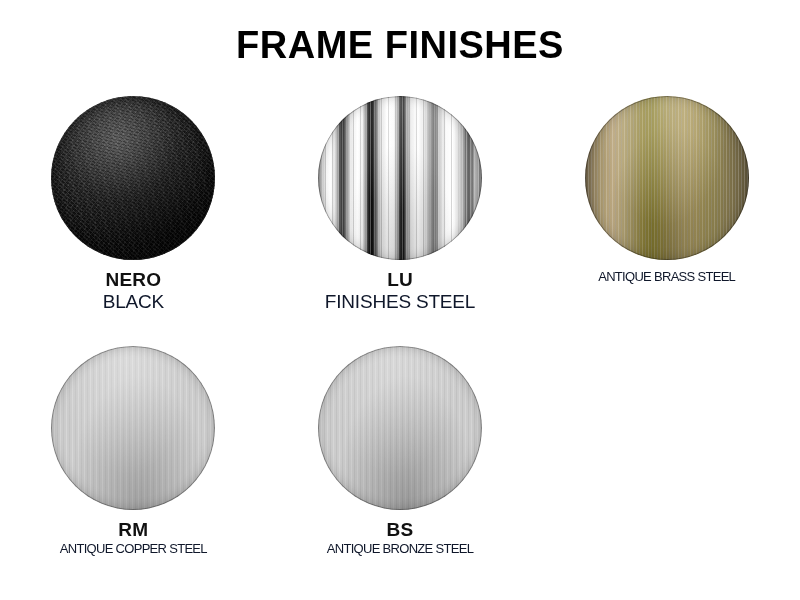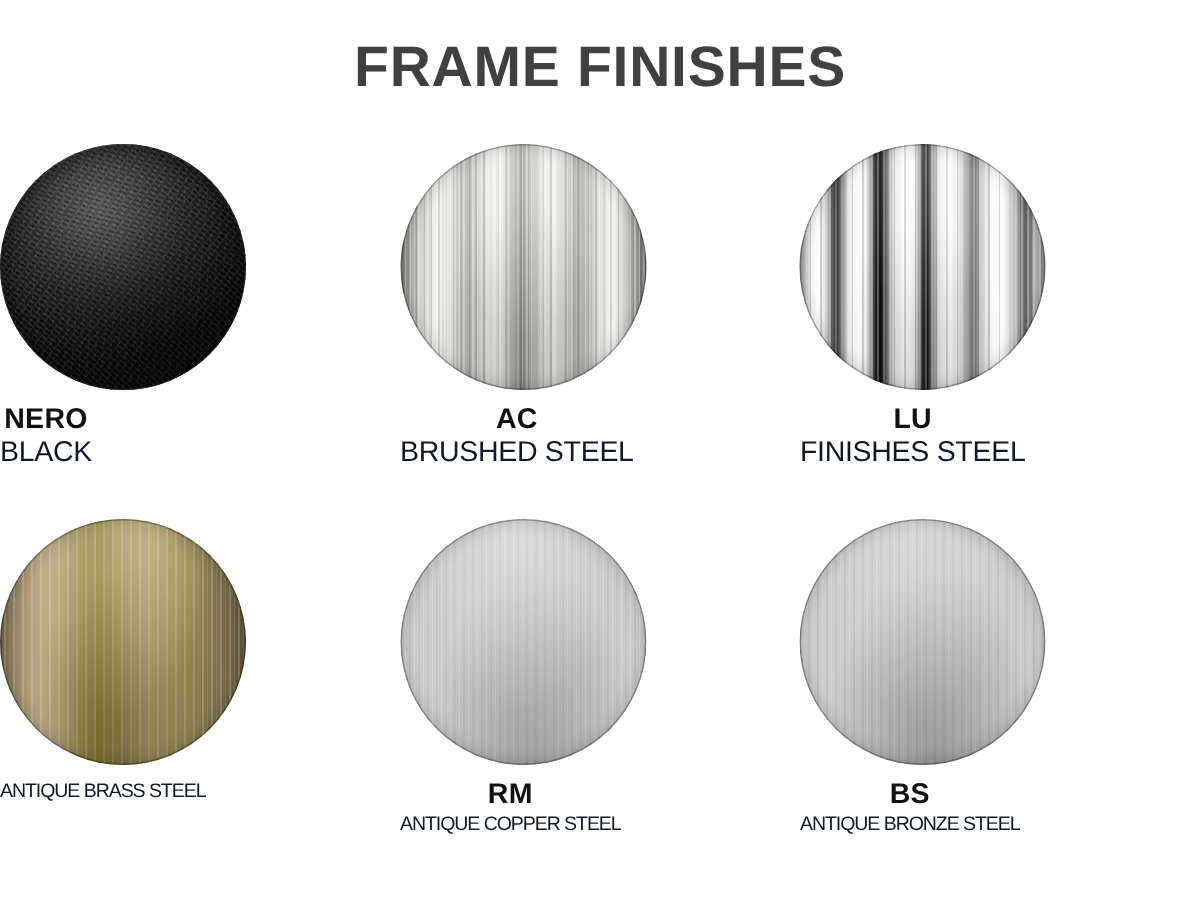--- a/index.html
+++ b/index.html
@@ -28,40 +28,40 @@
   .page-title {
     position: absolute;
     top: 26px;
     left: 0;
     width: 800px;
     text-align: center;
     font-size: 38px;
     font-weight: 700;
     letter-spacing: 0.5px;
     line-height: 1;
-    color: #404040;
+    color: #000000;
   }
 
   .grid {
     position: absolute;
     top: 96px;
     left: 0;
     width: 800px;
     display: grid;
     grid-template-columns: repeat(3, 1fr);
     grid-template-rows: 250px 250px;
     align-items: start;
     justify-items: center;
   }
 
   .finish-cell {
     width: 100%;
     display: flex;
     flex-direction: column;
-    align-items: flex-start;
+    align-items: center;
   }
 
   .swatch-wrap {
     width: 164px;
     height: 164px;
     position: relative;
   }
 
   .swatch {
     width: 164px;
@@ -253,33 +253,20 @@
           <div class="sheen"></div>
           <div class="rim"></div>
         </div>
       </div>
       <div class="finish-label">
         <span class="finish-code">NERO</span>
         <span class="finish-name">BLACK</span>
       </div>
     </div>
 
-    <div class="finish-cell row-1">
-      <div class="swatch-wrap">
-        <div class="swatch sw-ac">
-          <div class="stripes"></div>
-          <div class="sheen"></div>
-          <div class="rim"></div>
-        </div>
-      </div>
-      <div class="finish-label">
-        <span class="finish-code">AC</span>
-        <span class="finish-name">BRUSHED STEEL</span>
-      </div>
-    </div>
 
     <div class="finish-cell row-1">
       <div class="swatch-wrap">
         <div class="swatch sw-lu">
           <div class="stripes"></div>
           <div class="sheen"></div>
           <div class="rim"></div>
         </div>
       </div>
       <div class="finish-label">

